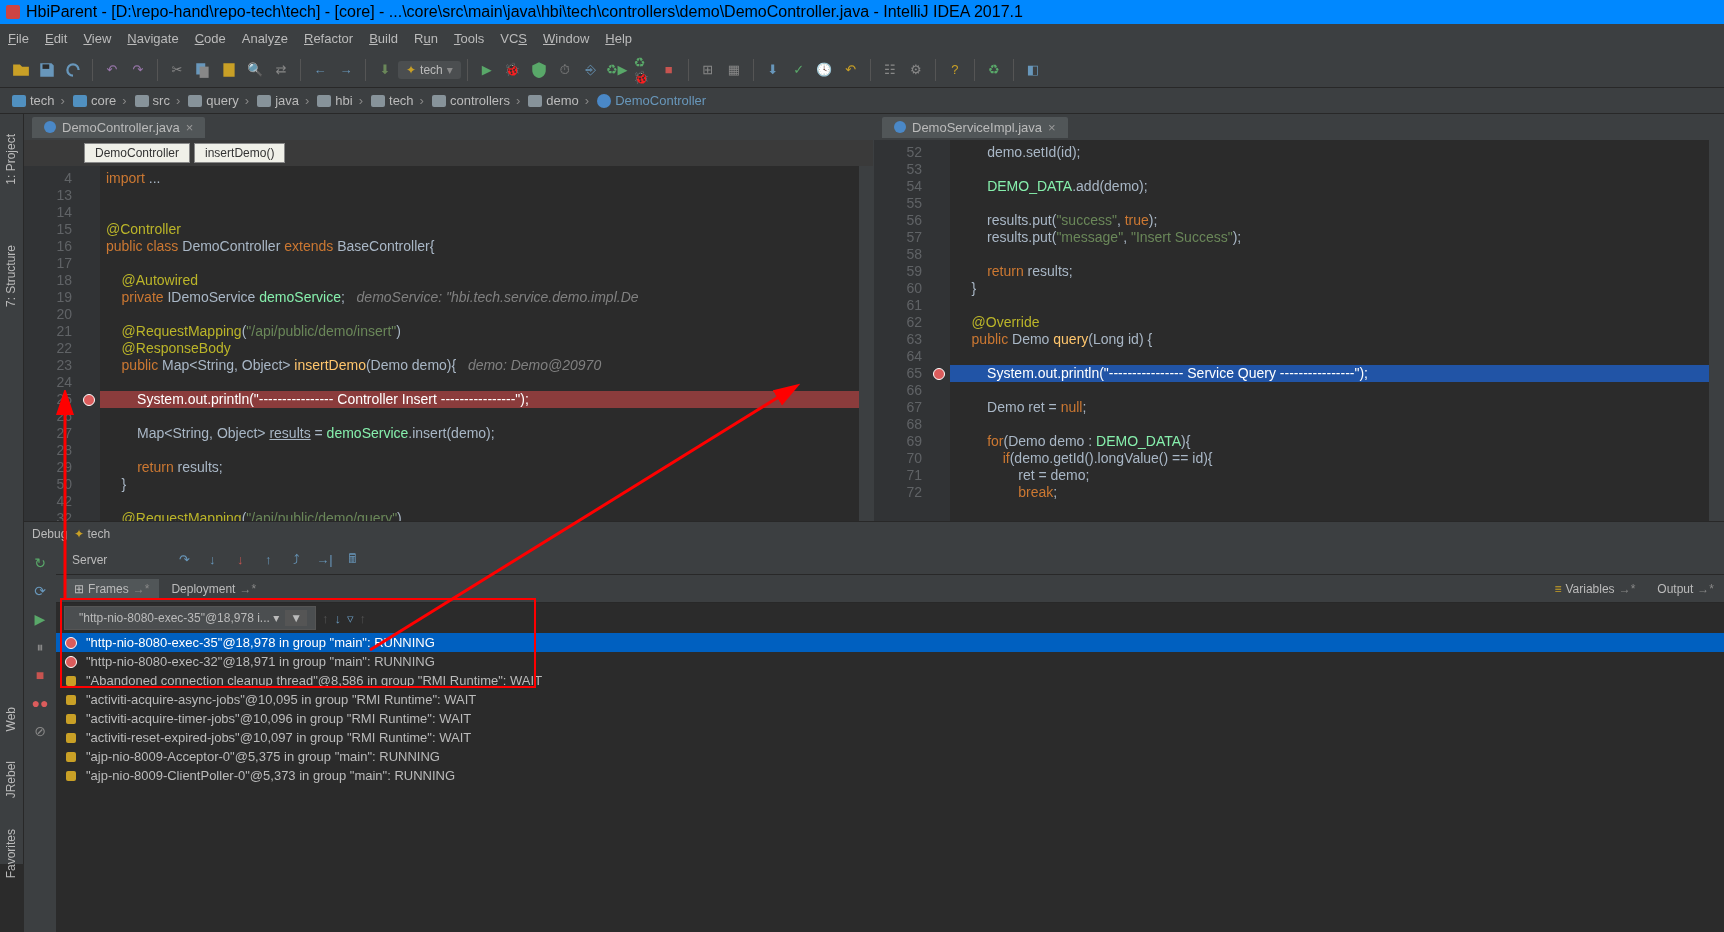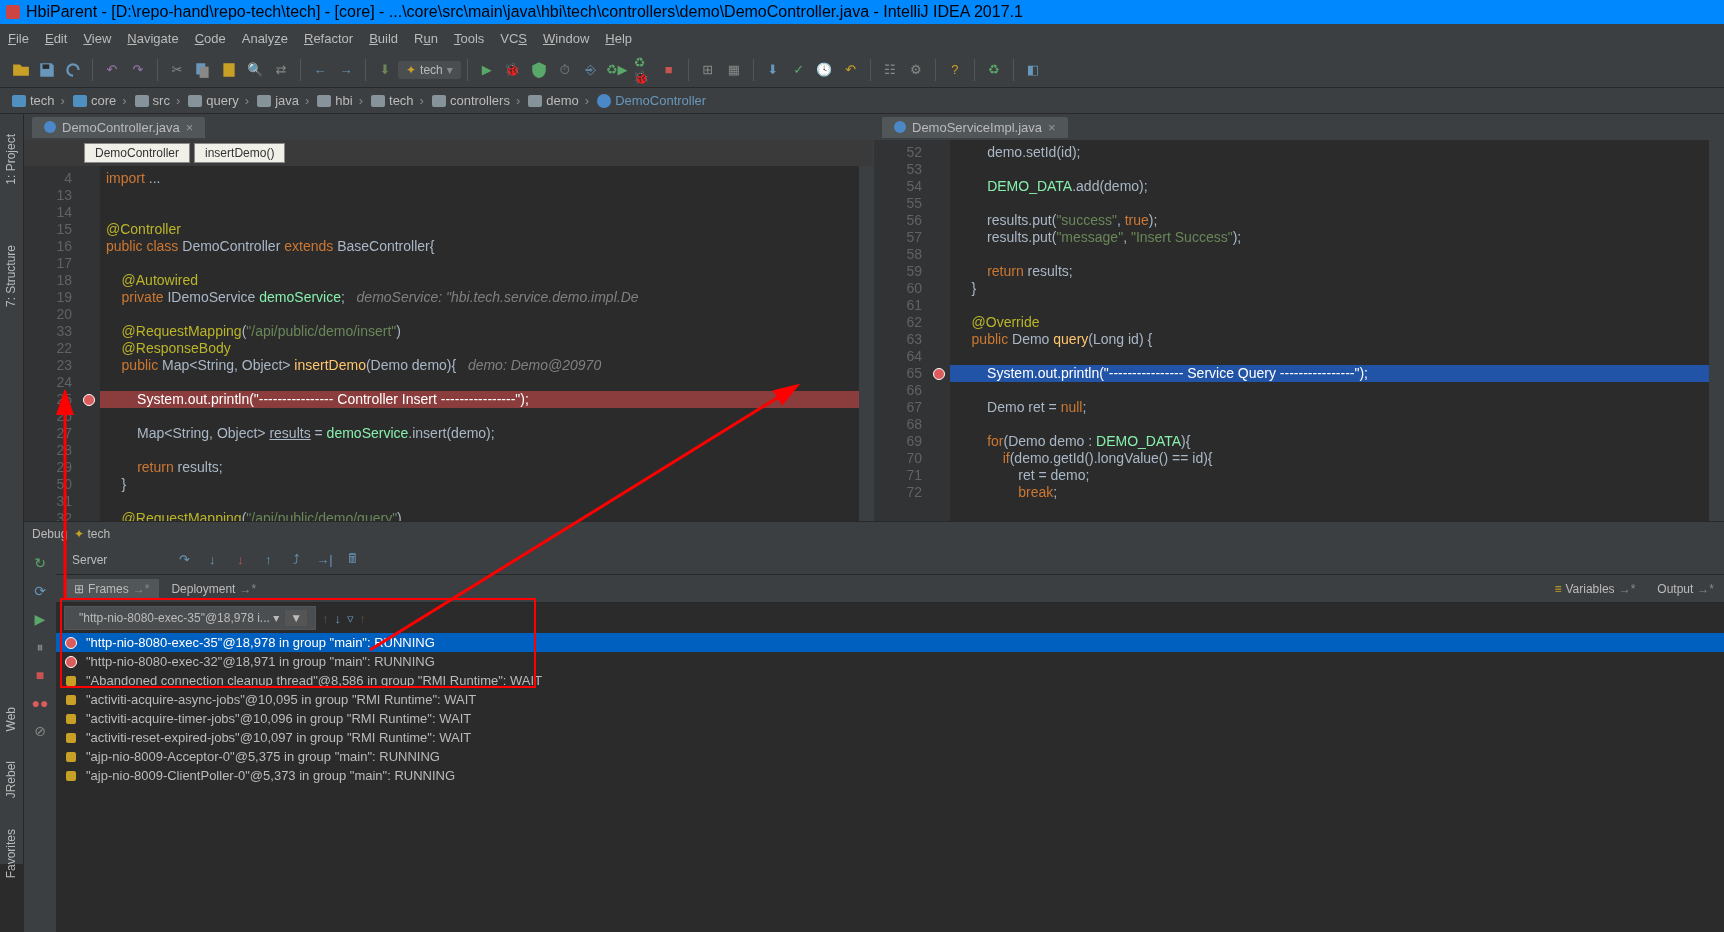--- a/index.html
+++ b/index.html
@@ -275,31 +275,31 @@
       <div class="gutter" id="gutter-left">
           <div>4</div>
           <div>13</div>
           <div>14</div>
           <div>15</div>
           <div>16</div>
           <div>17</div>
           <div>18</div>
           <div>19</div>
           <div>20</div>
-          <div>33</div>
+          <div>21</div>
           <div>22</div>
           <div>23</div>
           <div>24</div>
           <div>25</div>
           <div>26</div>
           <div>27</div>
           <div>28</div>
           <div>29</div>
           <div>50</div>
-          <div>31</div>
+          <div>42</div>
           <div>32</div>
         </div>
       <div class="gutter-icons" id="gicons-left">
           <div></div>
           <div></div>
           <div></div>
           <div></div>
           <div></div>
           <div></div>
           <div></div>

